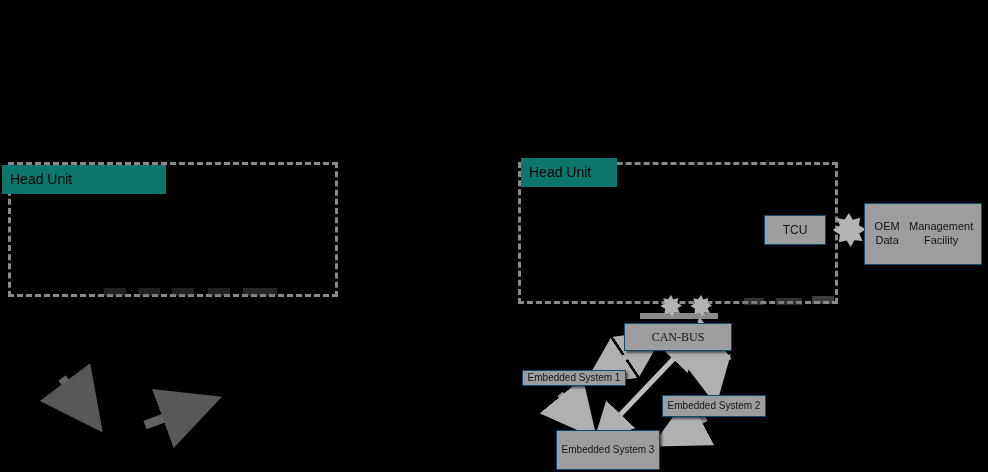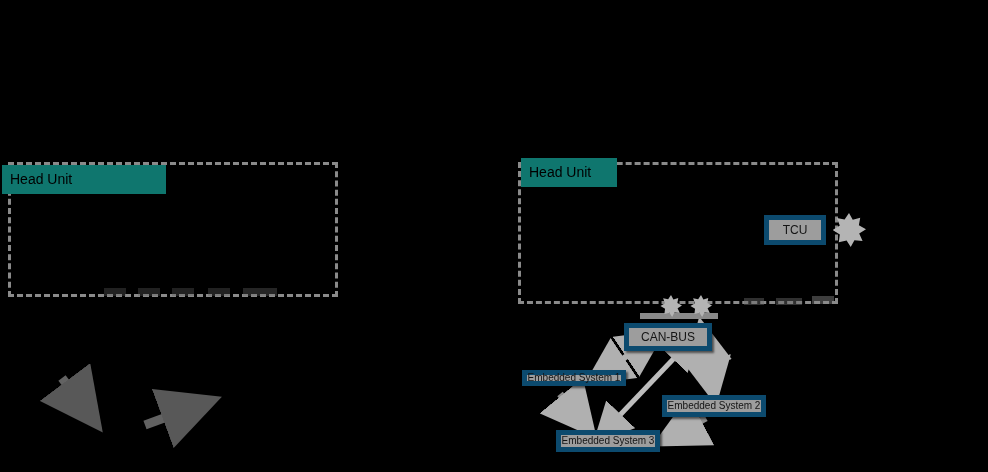--- a/index.html
+++ b/index.html
@@ -42,37 +42,37 @@
     white-space: nowrap;
     box-sizing: border-box;
   }
   .headunit-label.left  { left: 2px;   top: 165px; width: 164px; }
   .headunit-label.right { left: 521px; top: 158px; width: 96px; }
 
   
   .node {
     position: absolute;
     background: #9d9d9d;
-    border: 5px solid #0c4a6e;
+    border: 1px solid #0c4a6e;
     color: #141414;
     font-size: 11px;
     display: flex;
     align-items: center;
     justify-content: center;
     text-align: center;
     box-sizing: border-box;
     box-shadow: 2px 2px 2px rgba(0,0,0,0.55);
     line-height: 1.25;
   }
   .node.tcu      { left: 764px; top: 215px; width: 62px;  height: 30px; font-size: 12px; }
   .node.oem      { left: 864px; top: 203px; width: 118px; height: 62px; font-size: 11px; padding: 0 4px; }
-  .node.canbus   { left: 624px; top: 323px; width: 88px; height: 28px; font-size: 12px; }
+  .node.canbus   { left: 624px; top: 323px; width: 108px; height: 28px; font-size: 12px; font-family: Liberation Serif, serif; }
   .node.es1      { left: 522px; top: 370px; width: 104px; height: 16px; font-size: 10px; }
   .node.es2      { left: 662px; top: 395px; width: 104px; height: 22px; font-size: 10px; }
-  .node.es3      { left: 556px; top: 430px; width: 104px; height: 22px; font-size: 10px; text-align: right; }
+  .node.es3      { left: 556px; top: 430px; width: 104px; height: 40px; font-size: 10px; text-align: right; }
 
   
   .burst {
     position: absolute;
     background: #b4b4b4;
     clip-path: polygon(
       50% 0%, 61% 20%, 83% 14%, 79% 36%, 100% 48%,
       80% 60%, 90% 82%, 66% 80%, 55% 100%, 43% 81%,
       20% 86%, 23% 63%, 2% 50%, 23% 37%, 14% 15%, 37% 19%
     );
@@ -147,20 +147,25 @@
       <rect x="812" y="296" width="22" height="8" fill="#8a8a8a"></rect>
     </g>
   </svg>
 
   <div class="burst tcu-link"></div>
   <div class="burst hu-a"></div>
   <div class="burst hu-b"></div>
 
   <div class="node tcu">TCU</div>
 
+  <div class="node oem">
+    <span>OEM Data</span>
+      <br>
+    <span>Management Facility</span>
+  </div>
 
   <div class="node canbus">CAN-BUS</div>
 
   <div class="node es1">Embedded System 1</div>
 
   <div class="node es2">Embedded System 2</div>
 
   <div class="node es3">Embedded System 3</div>
 
 </div>

